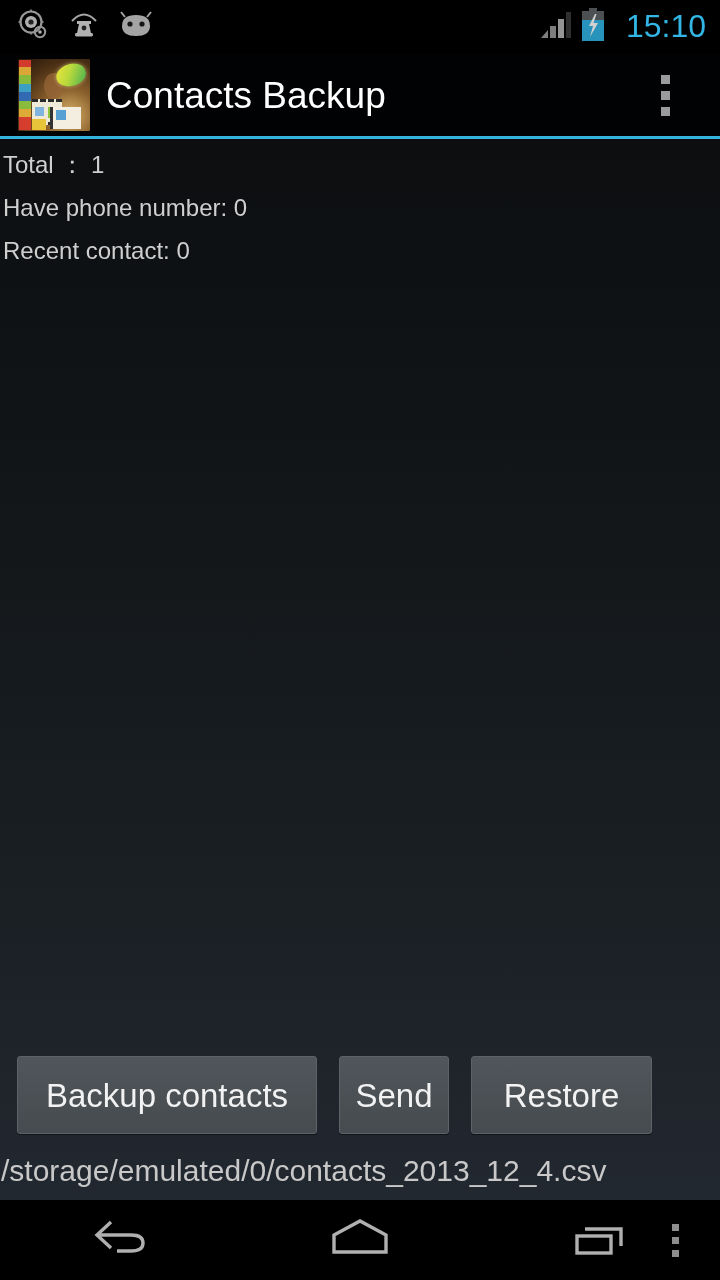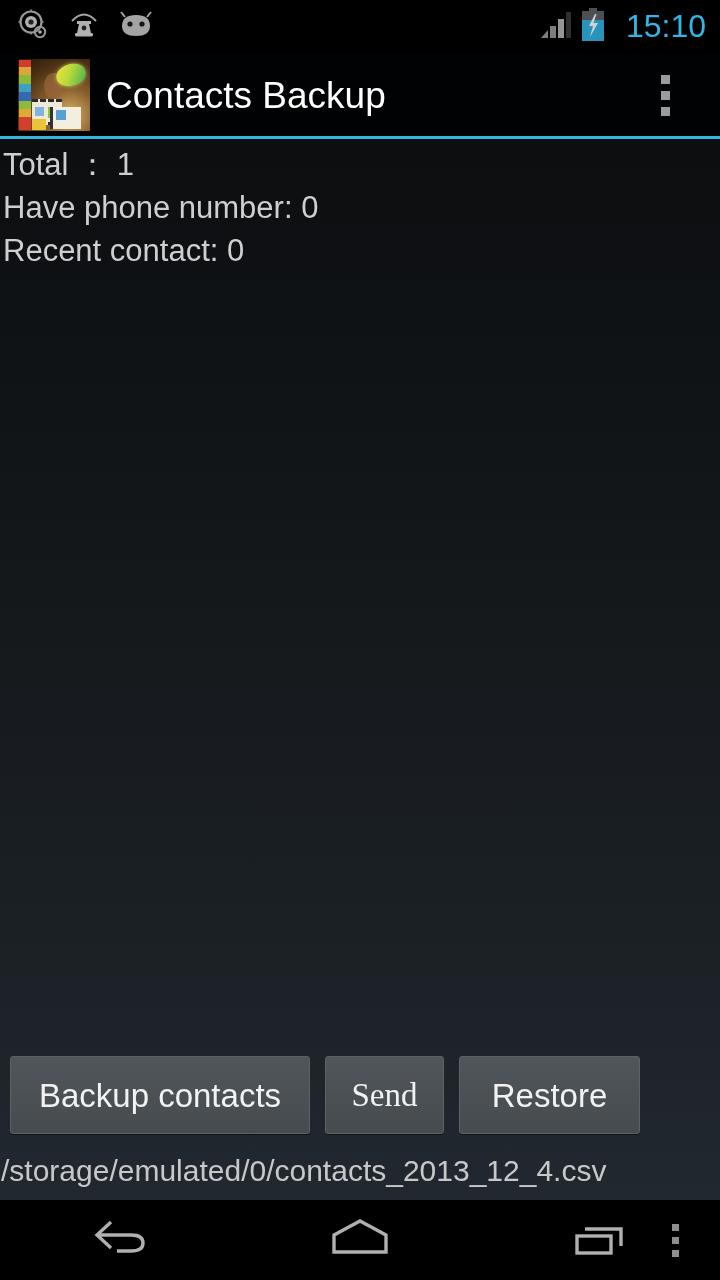--- a/index.html
+++ b/index.html
@@ -192,53 +192,53 @@
     background: linear-gradient(to bottom, #0c0e10 0%, #14181b 42%, #1b2025 74%, #222830 100%);
     display: flex;
     flex-direction: column;
     overflow: hidden;
   }
   .stats {
     padding: 4px 0 0 3px;
   }
   .stats .line {
     color: #cfcfcf;
-    font-size: 31px;
+    font-size: 24px;
     line-height: 43px;
     white-space: pre;
   }
   .stats .spacer-line {
     height: 47px;
   }
   .content-fill { flex: 1 1 auto; }
 
   
   .button-row {
     display: flex;
     align-items: center;
-    gap: 15px;
-    padding: 0 0 8px 10px;
+    gap: 22px;
+    padding: 0 0 8px 17px;
     text-align: center;
   }
   .btn {
     background: linear-gradient(to bottom, #50565b 0%, #4a5054 52%, #454b4f 100%);
     border: 1px solid #5c6367;
     border-radius: 3px;
     color: #f2f2f2;
     font-size: 33px;
     line-height: 33px;
     height: 78px;
     display: flex;
     align-items: center;
     justify-content: center;
     box-sizing: border-box;
     box-shadow: 0 1px 0 rgba(0,0,0,.5);
   }
   .btn-backup { width: 300px; }
-  .btn-send   { width: 119px; font-family: Liberation Serif, serif; }
+  .btn-send   { width: 110px; }
   .btn-restore{ width: 181px; }
 
   
   .path-text {
     color: #c8c8c8;
     font-size: 30px;
     line-height: 30px;
     padding: 14px 18px 14px 1px;
     white-space: nowrap;
     overflow: hidden;

